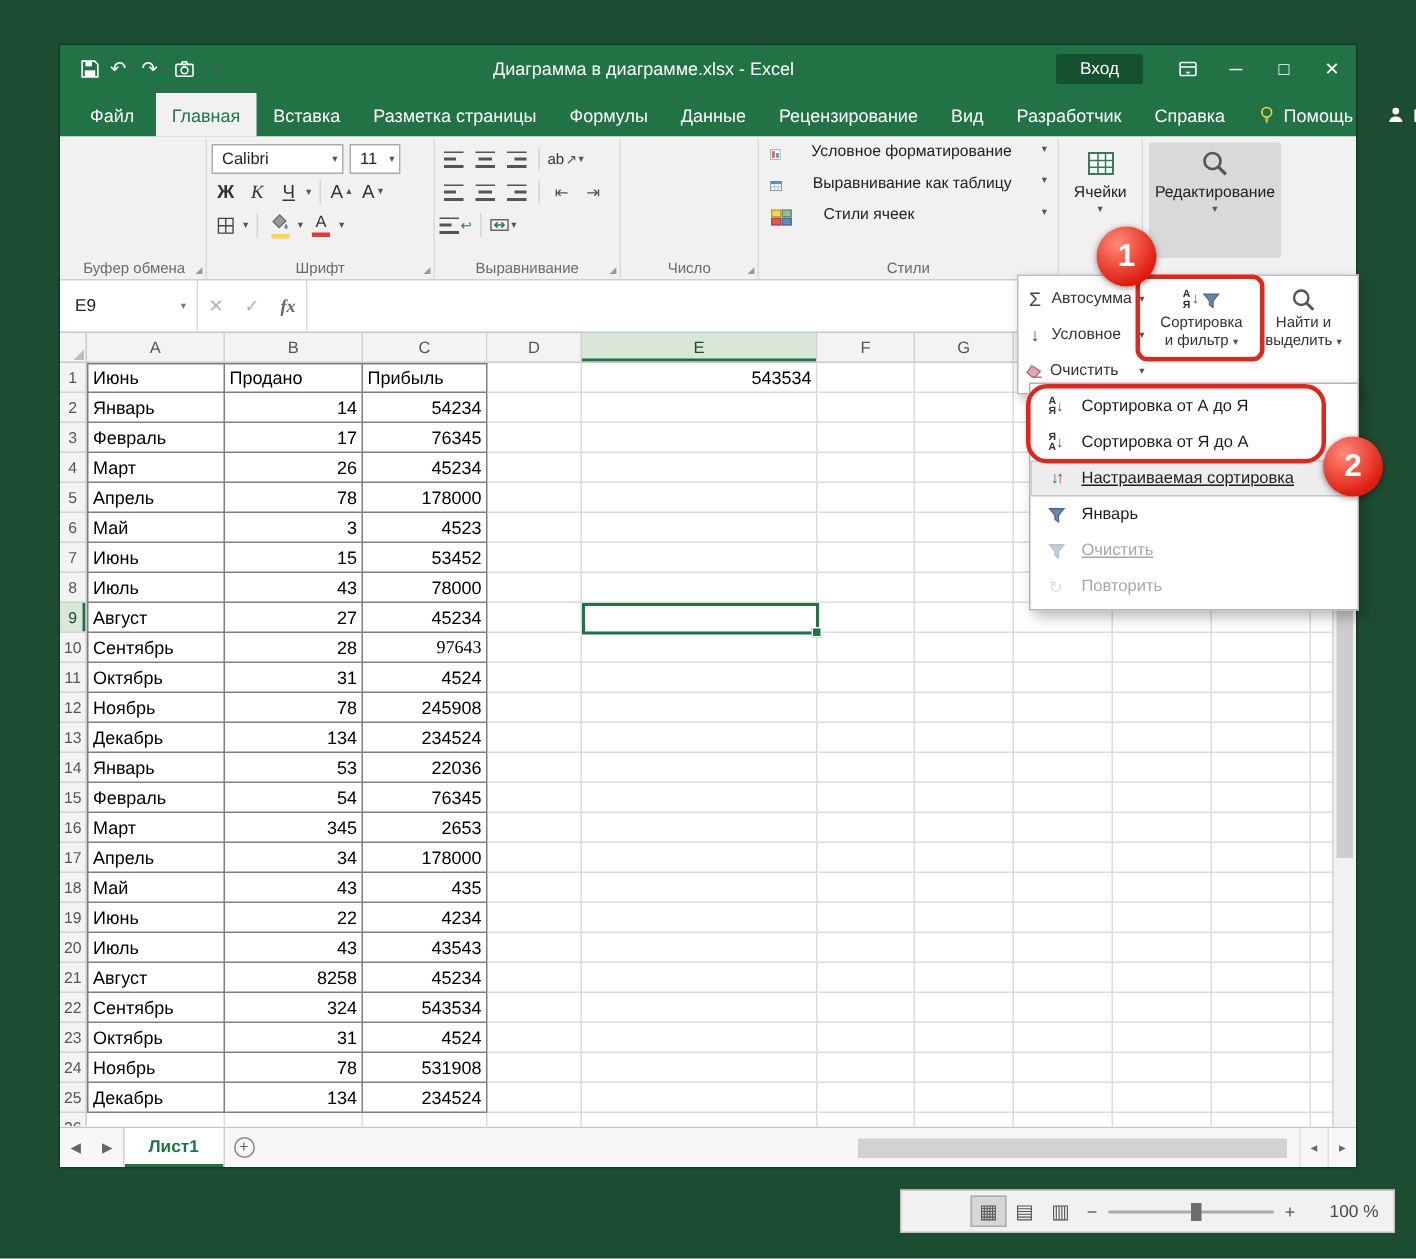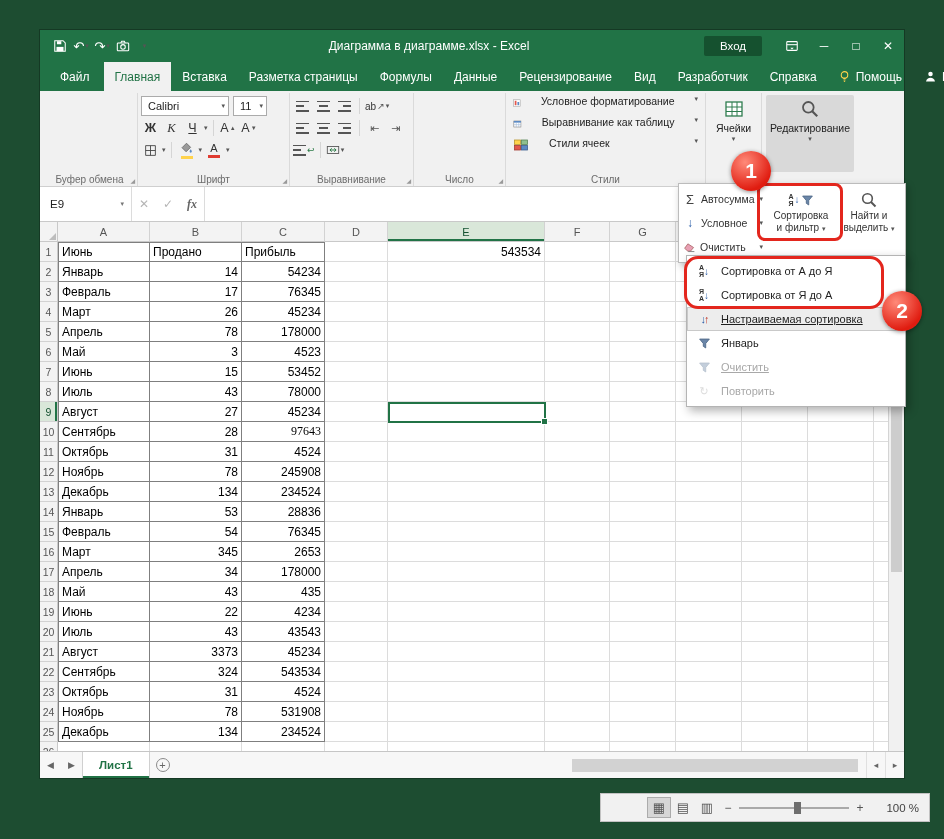--- a/index.html
+++ b/index.html
@@ -708,21 +708,21 @@
           <div class="cell" style="width: 66px;"></div>
           <div class="cell" style="width: 66px;"></div>
           <div class="cell" style="width: 66px;"></div>
           <div class="cell" style="width: 66px;"></div>
           <div class="cell" style="width: 66px;"></div>
         </div>
         <div class="grow">
           <div class="rn">14</div>
           <div class="cell tbl tbl-l" style="width: 92px;">Январь</div>
           <div class="cell num tbl" style="width: 92px;">53</div>
-          <div class="cell num tbl" style="width: 83px;">28836</div>
+          <div class="cell num tbl" style="width: 83px;">22036</div>
           <div class="cell" style="width: 63px;"></div>
           <div class="cell" style="width: 157px;"></div>
           <div class="cell" style="width: 65px;"></div>
           <div class="cell" style="width: 66px;"></div>
           <div class="cell" style="width: 66px;"></div>
           <div class="cell" style="width: 66px;"></div>
           <div class="cell" style="width: 66px;"></div>
           <div class="cell" style="width: 66px;"></div>
         </div>
         <div class="grow">
@@ -805,21 +805,21 @@
           <div class="cell" style="width: 65px;"></div>
           <div class="cell" style="width: 66px;"></div>
           <div class="cell" style="width: 66px;"></div>
           <div class="cell" style="width: 66px;"></div>
           <div class="cell" style="width: 66px;"></div>
           <div class="cell" style="width: 66px;"></div>
         </div>
         <div class="grow">
           <div class="rn">21</div>
           <div class="cell tbl tbl-l" style="width: 92px;">Август</div>
-          <div class="cell num tbl" style="width: 92px;">3373</div>
+          <div class="cell num tbl" style="width: 92px;">8258</div>
           <div class="cell num tbl" style="width: 83px;">45234</div>
           <div class="cell" style="width: 63px;"></div>
           <div class="cell" style="width: 157px;"></div>
           <div class="cell" style="width: 65px;"></div>
           <div class="cell" style="width: 66px;"></div>
           <div class="cell" style="width: 66px;"></div>
           <div class="cell" style="width: 66px;"></div>
           <div class="cell" style="width: 66px;"></div>
           <div class="cell" style="width: 66px;"></div>
         </div>

